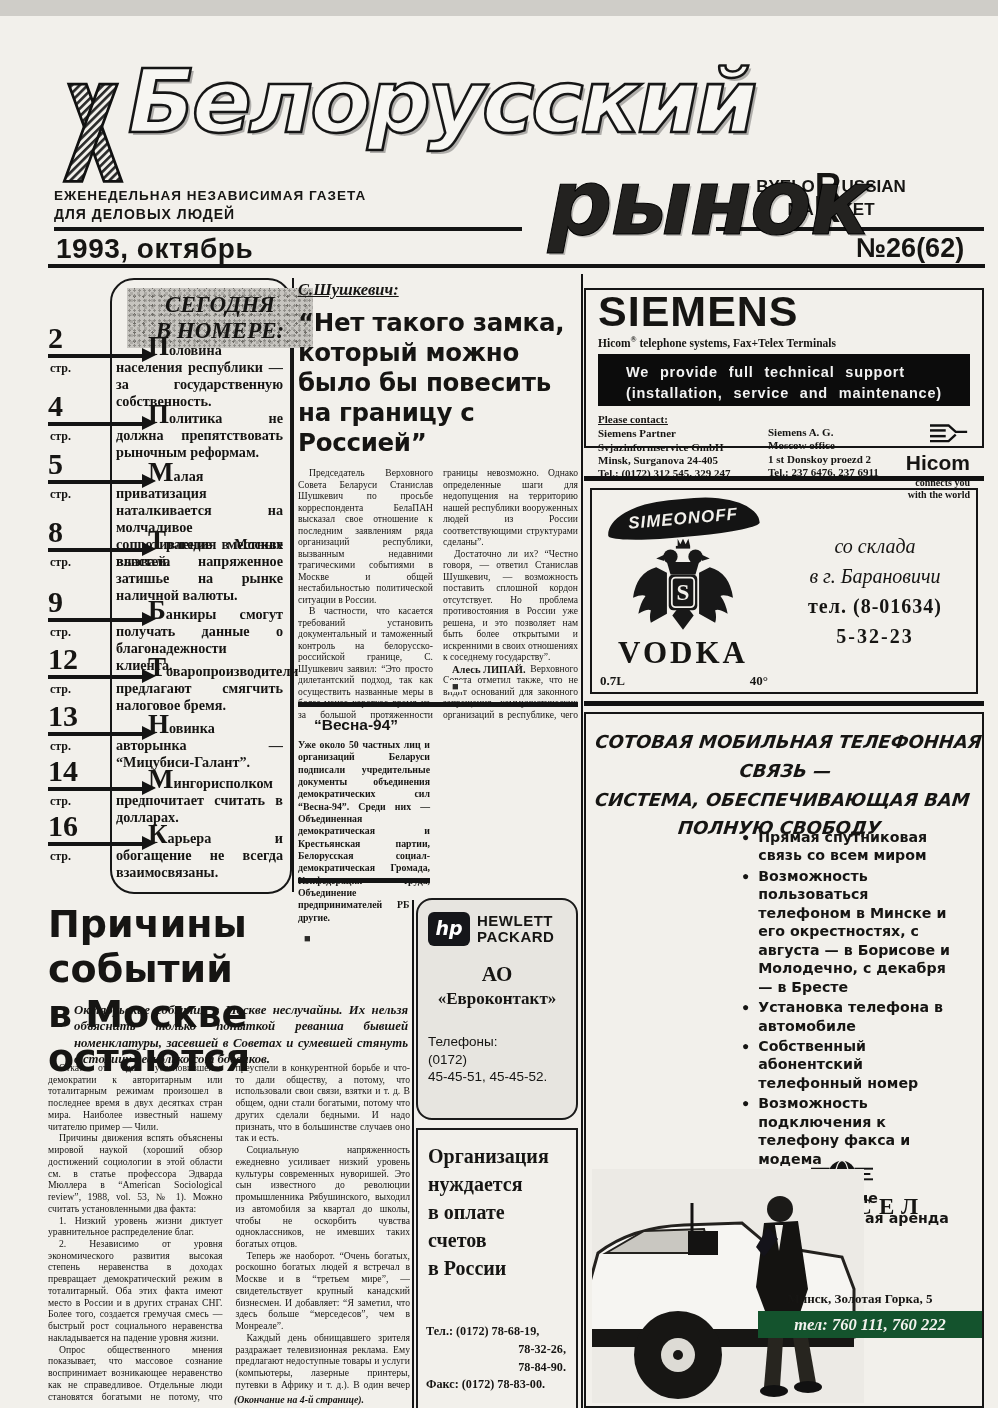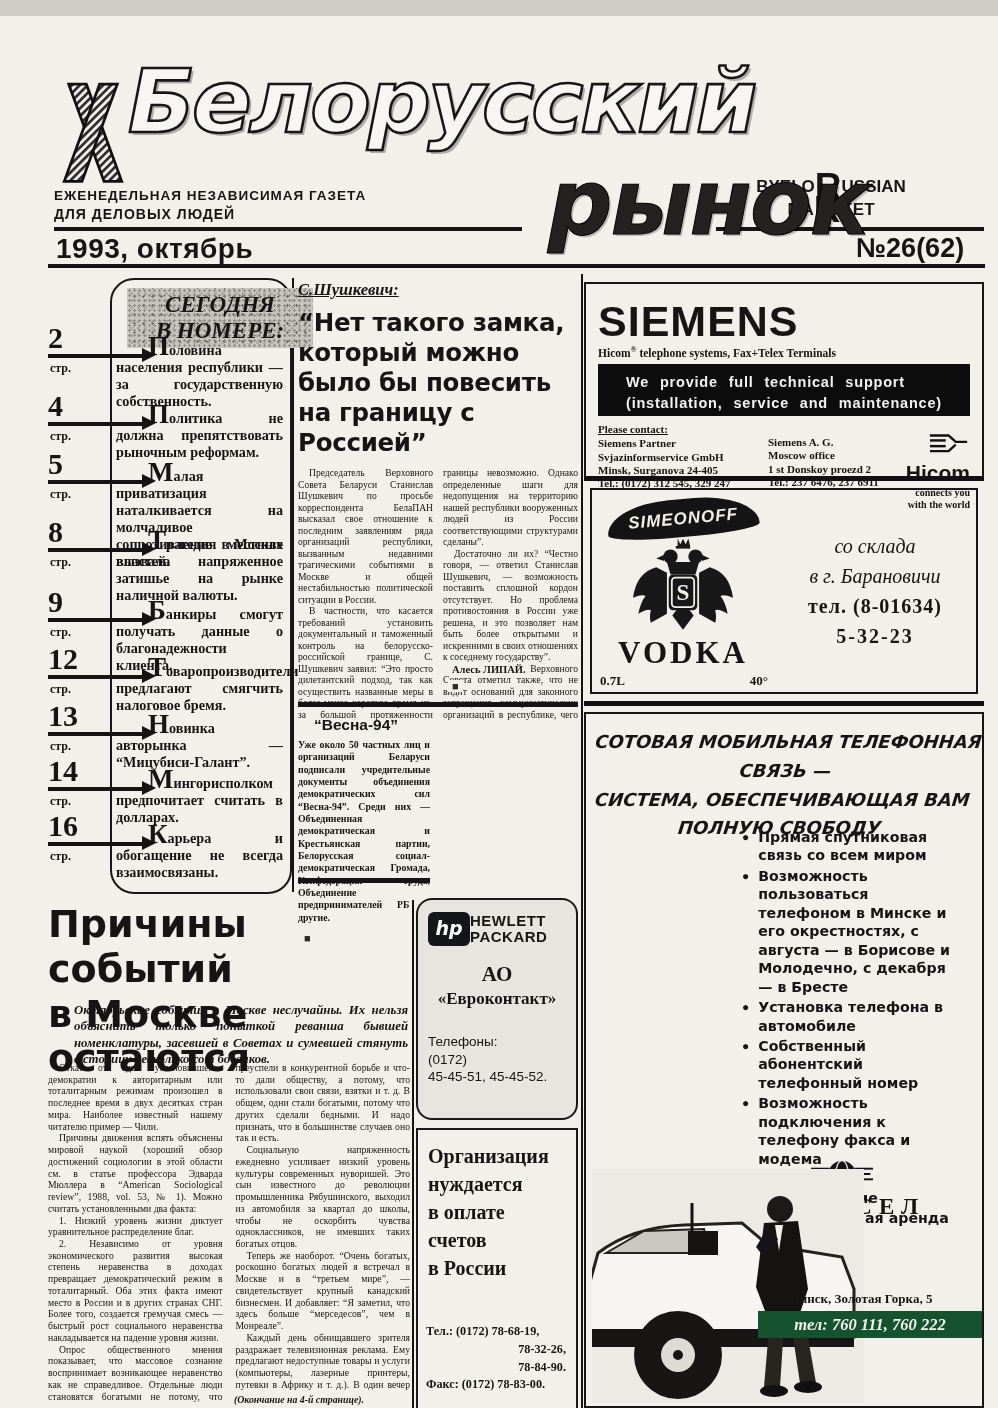--- a/index.html
+++ b/index.html
@@ -179,21 +179,21 @@
   <div class="abs rule" style="left:298px;top:686px;width:280px;height:5px;"></div>
 
   <div class="abs" style="left:298px;top:700px;width:132px;">
     <div class="sans b" style="font-size:15.5px;margin-left:16px;">“Весна-94”</div>
     <div class="j" style="margin-top:5px;font-size:9.8px;line-height:1.26;font-weight:bold;">Уже около 50 частных лиц и организаций Беларуси подписали учредительные документы объединения демократических сил “Весна-94”. Среди них — Объединенная демократическая и Крестьянская партии, Белорусская социал-демократическая Громада, Конфедерация труда, Объединение предпринимателей РБ и другие.</div>
     <div class="endmark" style="margin-top:8px;margin-left:6px;font-size:11px;">■</div>
   </div>
   <div class="abs rule" style="left:298px;top:862px;width:132px;height:5px;"></div>
 
 
-  <div class="abs siemens-box" style="left:584px;top:266px;width:400px;height:198px;box-sizing:border-box;padding:16px 12px;">
+  <div class="abs siemens-box" style="left:584px;top:272px;width:400px;height:160px;box-sizing:border-box;padding:0 12px;">
     <div class="sans b" style="font-size:43px;line-height:1;letter-spacing:1px;">SIEMENS</div>
     <div class="b" style="font-size:11.5px;margin-top:2px;">
       <span>Hicom</span><sup style="font-size:8px;">®</sup><span> telephone systems, Fax+Telex Terminals</span>
     </div>
     <div style="margin-top:5px;height:52px;background:#0c0c0c;color:#f2f2f2;padding:8px 0 0 28px;box-sizing:border-box;">
       <div class="sans b" style="font-size:14.5px;letter-spacing:.8px;word-spacing:6px;line-height:1.45;">We provide full technical support</div>
       <div class="sans b" style="font-size:14.5px;letter-spacing:.8px;word-spacing:6px;line-height:1.45;">(installation, service and maintenance)</div>
     </div>
     <div style="display:flex;margin-top:7px;">
       <div class="b" style="width:158px;font-size:11px;line-height:1.22;">
@@ -349,21 +349,21 @@
     <p>1. Низкий уровень жизни диктует уравнительное распределение благ.</p>
     <p>2. Независимо от уровня экономического развития высокая степень неравенства в доходах превращает демократический режим в тоталитарный. Оба этих факта имеют место в России и в других странах СНГ. Более того, создается гремучая смесь — быстрый рост социального неравенства накладывается на падение уровня жизни.</p>
     <p>Опрос общественного мнения показывает, что массовое сознание воспринимает возникающее неравенство как не справедливое. Отдельные люди становятся богатыми не потому, что преуспели в конкурентной борьбе и что-то дали обществу, а потому, что использовали свои связи, взятки и т. д. В общем, одни стали богатыми, потому что других сделали бедными. И надо признать, что в большинстве случаев оно так и есть.</p>
     <p>Социальную напряженность ежедневно усиливает низкий уровень культуры современных нуворишей. Это сын известного до революции промышленника Рябушинского, выходил из автомобиля за квартал до школы, чтобы не оскорбить чувства одноклассников, не имевших таких богатых отцов.</p>
     <p>Теперь же наоборот. “Очень богатых, роскошно богатых людей я встречал в Москве и в “третьем мире”, — свидетельствует крупный канадский бизнесмен. И добавляет: “Я заметил, что здесь больше “мерседесов”, чем в Монреале”.</p>
     <p>Каждый день обнищавшего зрителя раздражает телевизионная реклама. Ему предлагают недоступные товары и услуги (компьютеры, лазерные принтеры, путевки в Африку и т. д.). В один вечер можно увидеть рекламу красиво поданного корма для кошек и фотографию умирающего ребенка, на лечение которого просят пожертвовать деньги.</p>
   </div>
   <div class="abs b i" style="left:234px;top:1378px;width:178px;font-size:9.8px;background:#f2f0eb;">(Окончание на 4-й странице).</div>
 
   <div class="abs hp-box" style="left:416px;top:882px;width:162px;height:222px;box-sizing:border-box;padding:12px 10px;">
-    <div style="display:flex;align-items:center;">
+    <div style="display:flex;align-items:center;gap:7px;">
       <div style="width:42px;height:34px;background:#15161a;border-radius:6px;color:#fff;font-style:italic;font-weight:bold;
                   font-family:'DejaVu Sans',sans-serif;font-size:19px;text-align:center;line-height:33px;">
         <span>hp</span>
       </div>
       <div class="sans b" style="font-size:15px;line-height:1.08;letter-spacing:.5px;">
         <div>HEWLETT</div>
         <div>PACKARD</div>
       </div>
     </div>
     <div class="c b" style="margin-top:16px;font-size:21px;">АО</div>

